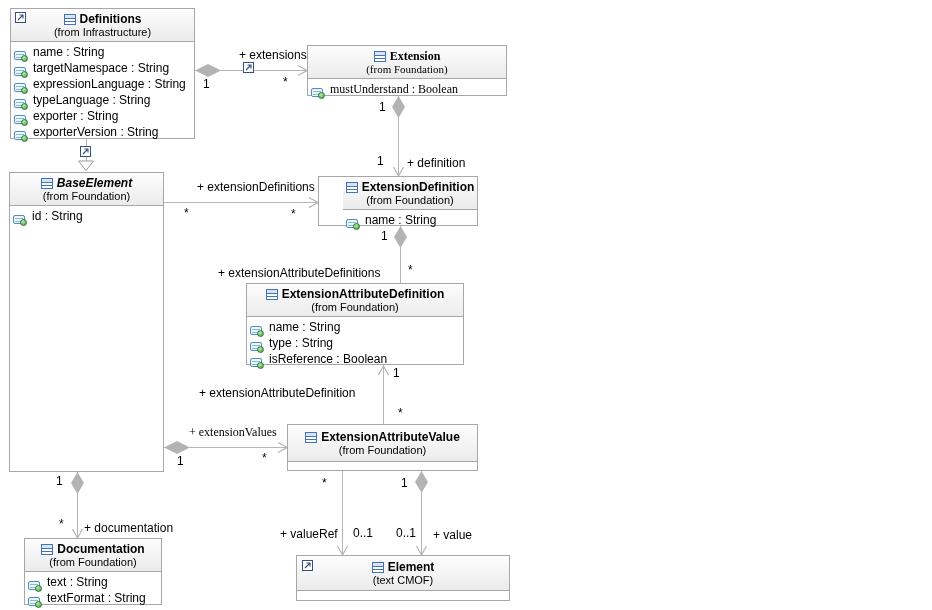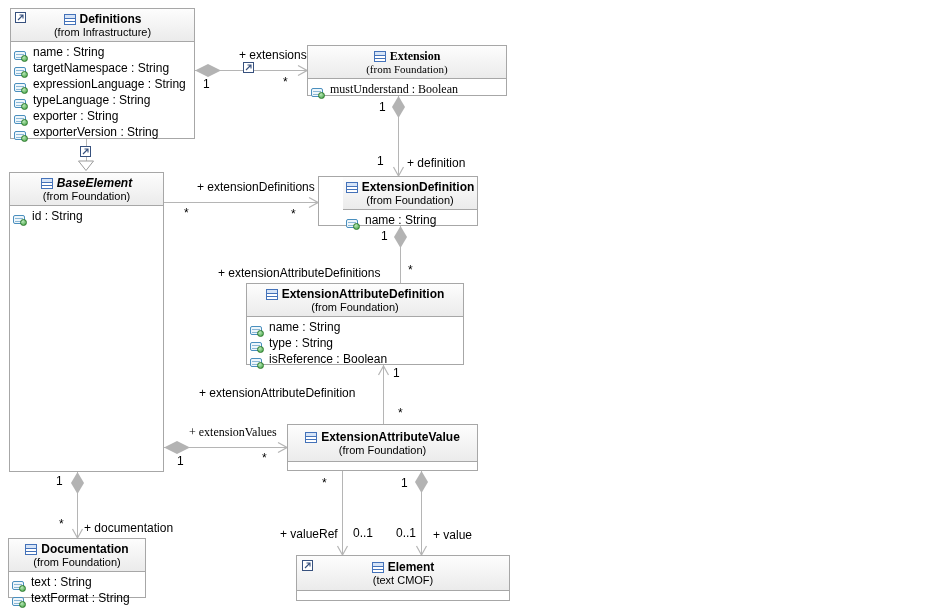--- a/index.html
+++ b/index.html
@@ -257,21 +257,21 @@
     <div class="hdr" style="padding-top:5px;padding-bottom:4px;">
       <div class="title-row">
           <span class="class-icon"></span>
           <span>ExtensionAttributeValue</span>
         </div>
       <div class="from-label">(from Foundation)</div>
     </div>
     <div class="attrs"></div>
   </div>
 
-  <div class="uml-class" style="left:8px;top:538px;width:138px;height:60px;">
+  <div class="uml-class" style="left:24px;top:538px;width:138px;height:67px;">
     <div class="hdr">
       <div class="title-row">
           <span class="class-icon"></span>
           <span>Documentation</span>
         </div>
       <div class="from-label">(from Foundation)</div>
     </div>
     <div class="attrs">
         <div class="attr-row">
           <span class="attr-icon"></span>

